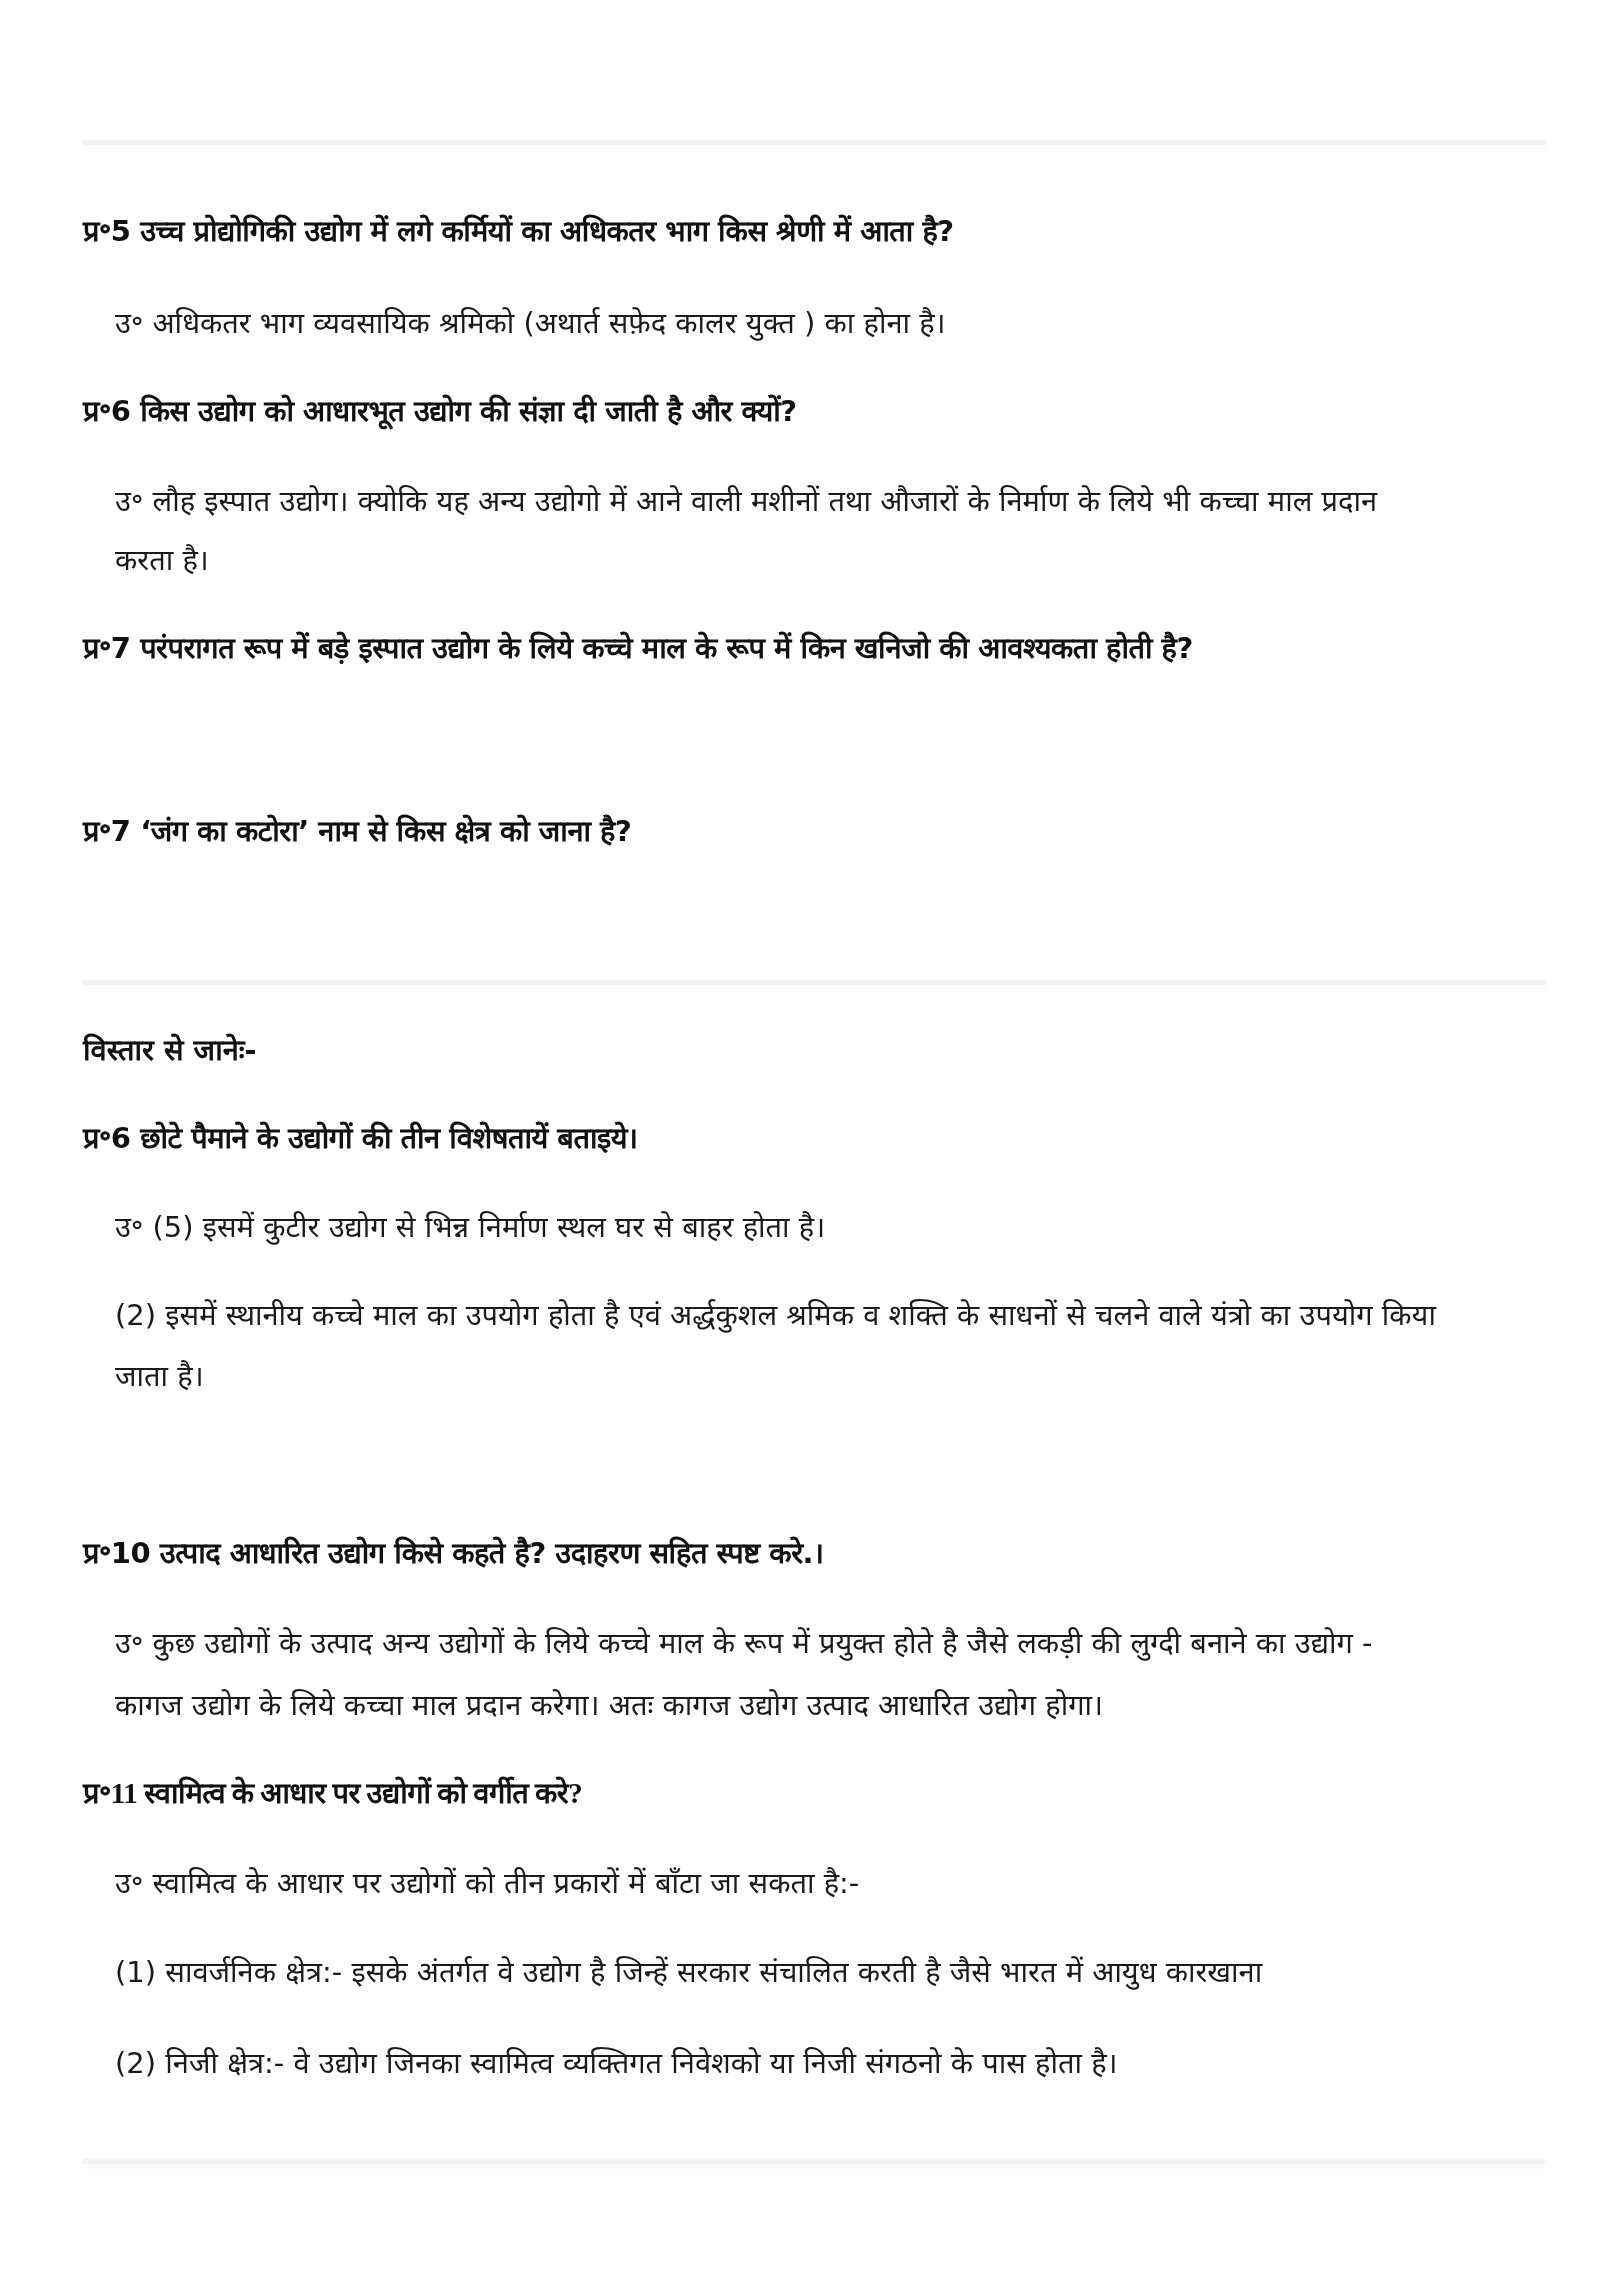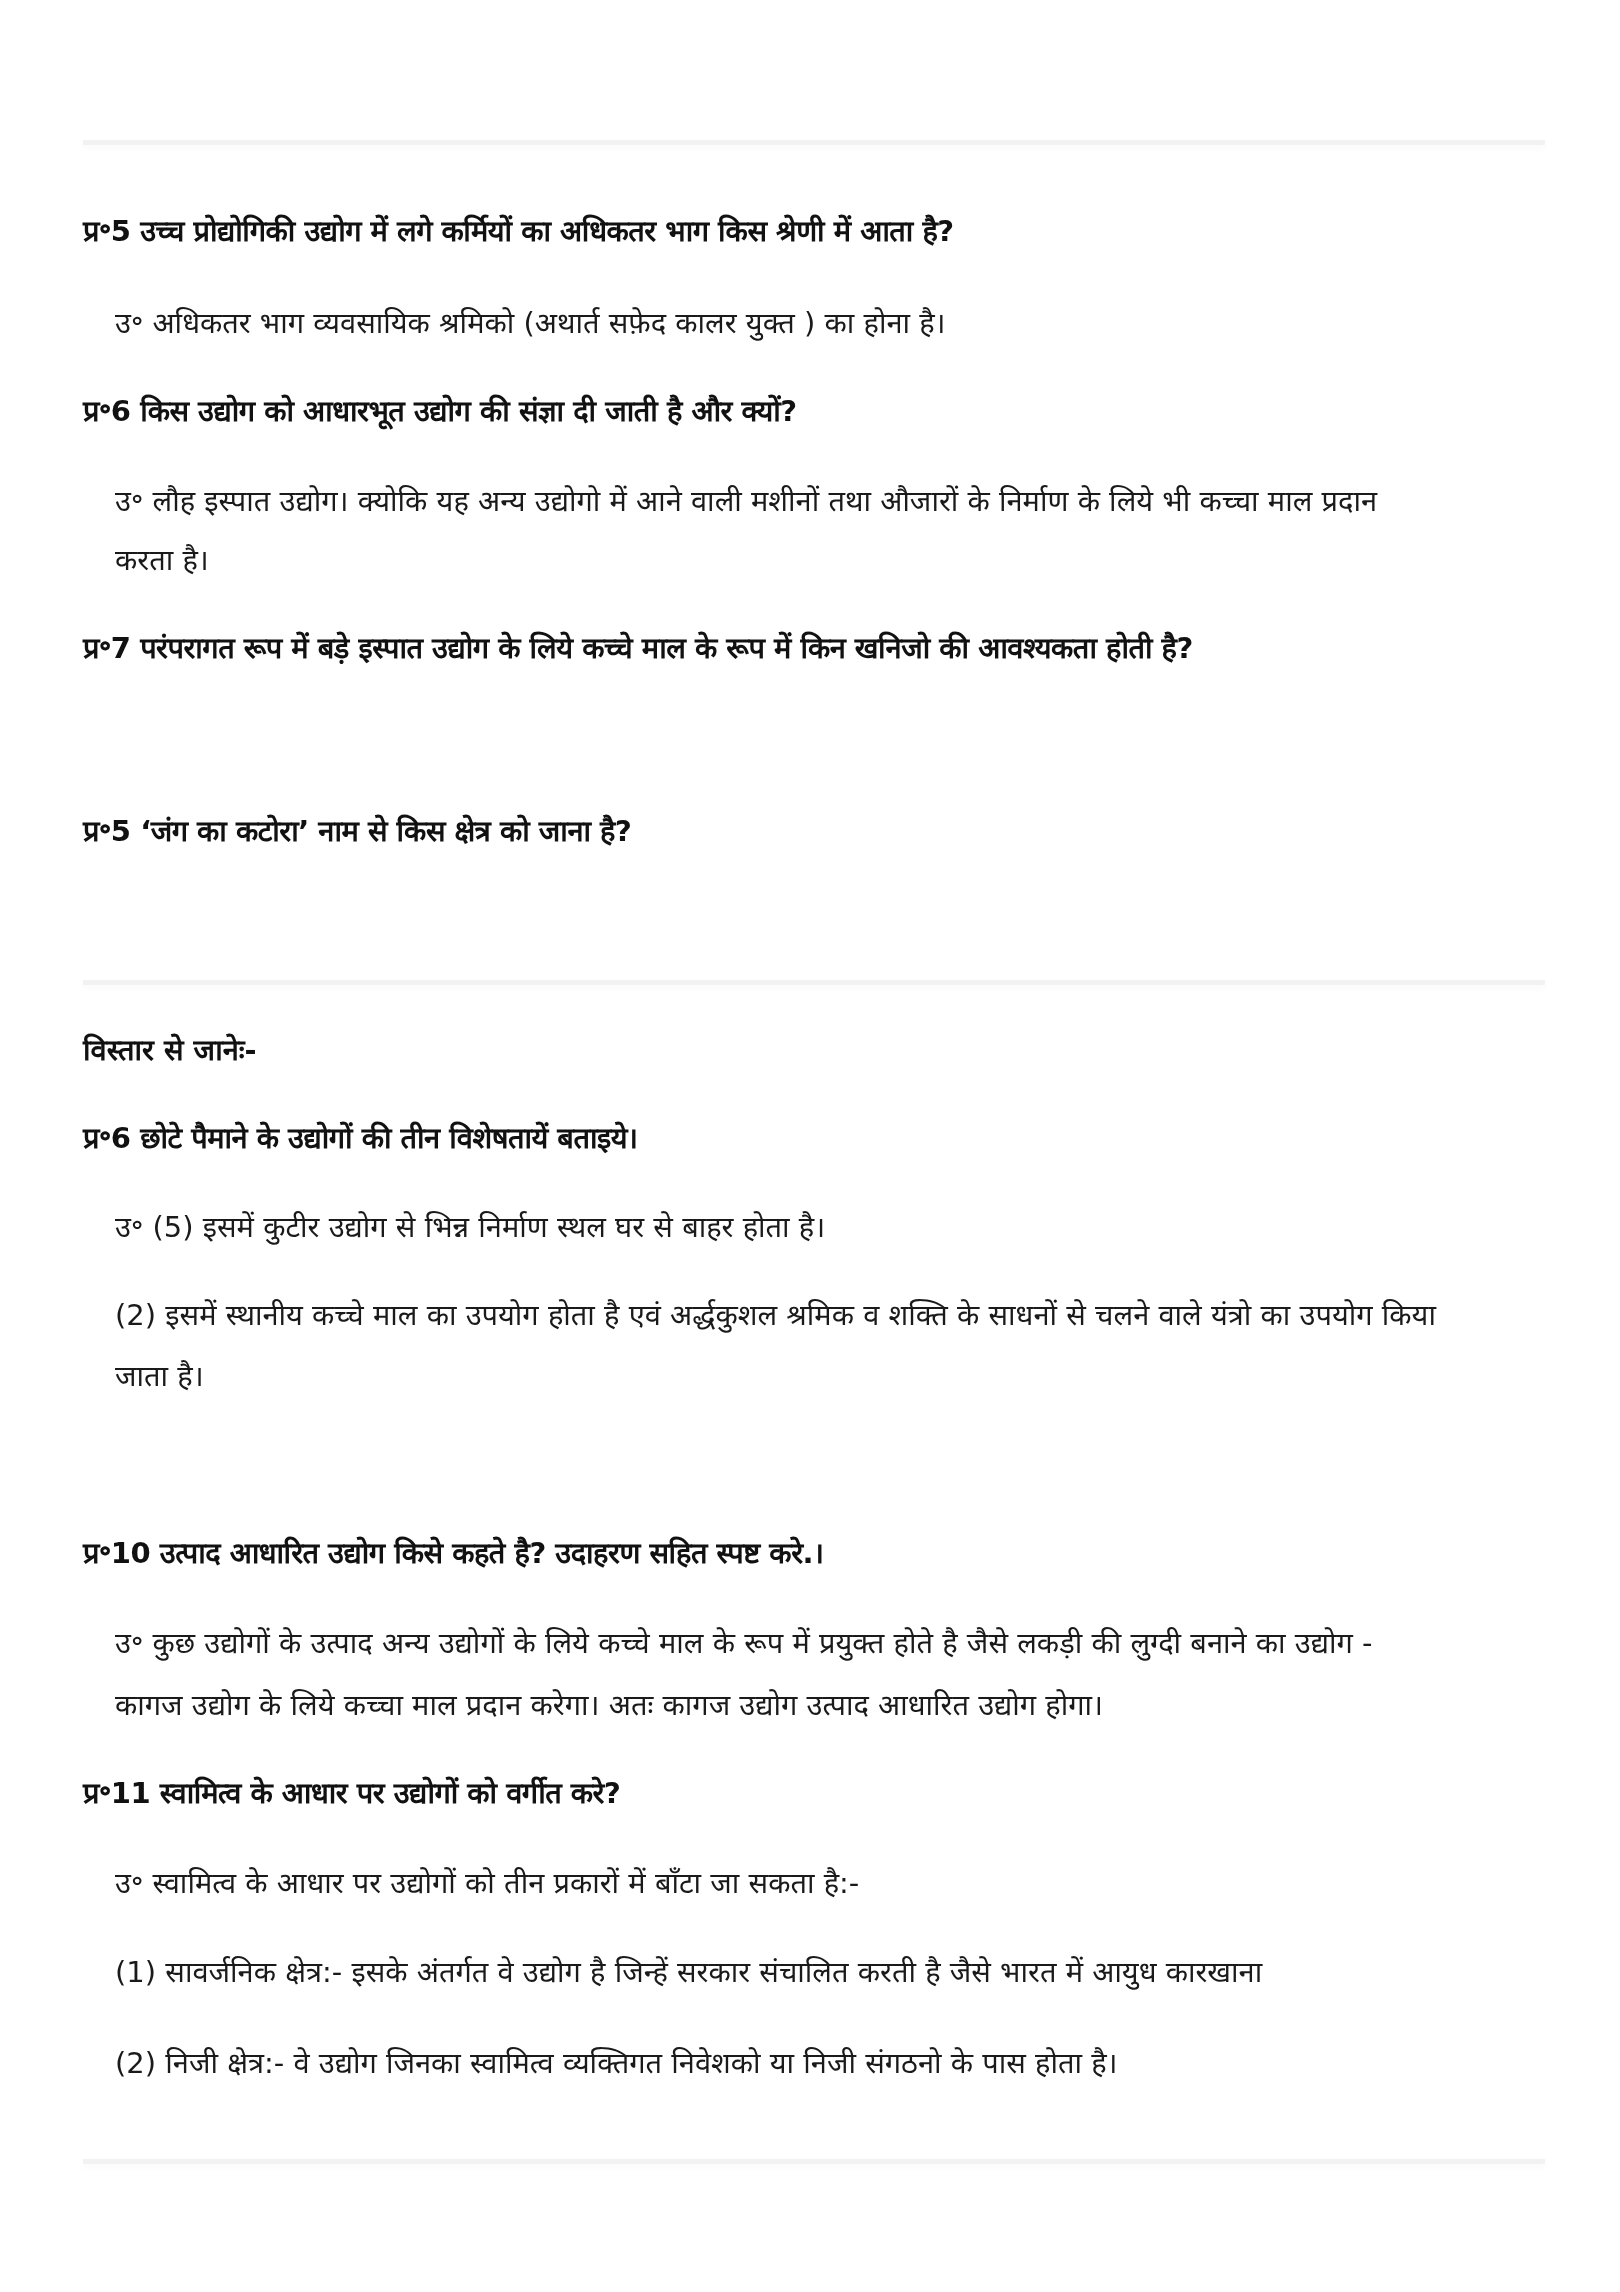--- a/index.html
+++ b/index.html
@@ -23,35 +23,35 @@
 
   <div class="line q" style="top:210px;">प्र॰5 उच्च प्रोद्योगिकी उद्योग में लगे कर्मियों का अधिकतर भाग किस श्रेणी में आता है?</div>
   <div class="line a" style="top:302px;">उ॰ अधिकतर भाग व्यवसायिक श्रमिको (अथार्त सफ़ेद कालर युक्त ) का होना है।</div>
 
   <div class="line q" style="top:390px;">प्र॰6 किस उद्योग को आधारभूत उद्योग की संज्ञा दी जाती है और क्यों?</div>
   <div class="line a" style="top:480px;">उ॰ लौह इस्पात उद्योग। क्योकि यह अन्य उद्योगो में आने वाली मशीनों तथा औजारों के निर्माण के लिये भी कच्चा माल प्रदान</div>
   <div class="line a" style="top:539px;">करता है।</div>
 
   <div class="line q" style="top:627px;">प्र॰7 परंपरागत रूप में बड़े इस्पात उद्योग के लिये कच्चे माल के रूप में किन खनिजो की आवश्यकता होती है?</div>
 
-  <div class="line q" style="top:810px;">प्र॰5 ‘जंग का कटोरा’ नाम से किस क्षेत्र को जाना है?</div>
+  <div class="line q" style="top:810px;">प्र॰7 ‘जंग का कटोरा’ नाम से किस क्षेत्र को जाना है?</div>
 
   <div class="divider" style="top:980px;"></div>
 
   <div class="line h" style="top:1029px;">विस्तार से जानेः-</div>
 
   <div class="line q" style="top:1117px;">प्र॰6 छोटे पैमाने के उद्योगों की तीन विशेषतायें बताइये।</div>
   <div class="line a" style="top:1206px;">उ॰ (5) इसमें कुटीर उद्योग से भिन्न निर्माण स्थल घर से बाहर होता है।</div>
   <div class="line a" style="top:1294px;">(2) इसमें स्थानीय कच्चे माल का उपयोग होता है एवं अर्द्धकुशल श्रमिक व शक्ति के साधनों से चलने वाले यंत्रो का उपयोग किया</div>
   <div class="line a" style="top:1355px;">जाता है।</div>
 
   <div class="line q" style="top:1532px;">प्र॰10 उत्पाद आधारित उद्योग किसे कहते है? उदाहरण सहित स्पष्ट करे.।</div>
   <div class="line a" style="top:1622px;">उ॰ कुछ उद्योगों के उत्पाद अन्य उद्योगों के लिये कच्चे माल के रूप में प्रयुक्त होते है जैसे लकड़ी की लुग्दी बनाने का उद्योग -</div>
   <div class="line a" style="top:1684px;">कागज उद्योग के लिये कच्चा माल प्रदान करेगा। अतः कागज उद्योग उत्पाद आधारित उद्योग होगा।</div>
 
-  <div class="line q" style="top:1772px;">प्र॰11 स्वामित्व के आधार पर उद्योगों को वर्गीत करे?</div>
+  <div class="line q" style="top:1772px;font-family:Liberation Serif, serif;">प्र॰11 स्वामित्व के आधार पर उद्योगों को वर्गीत करे?</div>
   <div class="line a" style="top:1862px;">उ॰ स्वामित्व के आधार पर उद्योगों को तीन प्रकारों में बाँटा जा सकता है:-</div>
   <div class="line a" style="top:1951px;">(1) सावर्जनिक क्षेत्र:- इसके अंतर्गत वे उद्योग है जिन्हें सरकार संचालित करती है जैसे भारत में आयुध कारखाना</div>
   <div class="line a" style="top:2042px;">(2) निजी क्षेत्र:- वे उद्योग जिनका स्वामित्व व्यक्तिगत निवेशको या निजी संगठनो के पास होता है।</div>
 
   <div class="divider" style="top:2159px;"></div>
 </div>
 
 
 </body></html>

